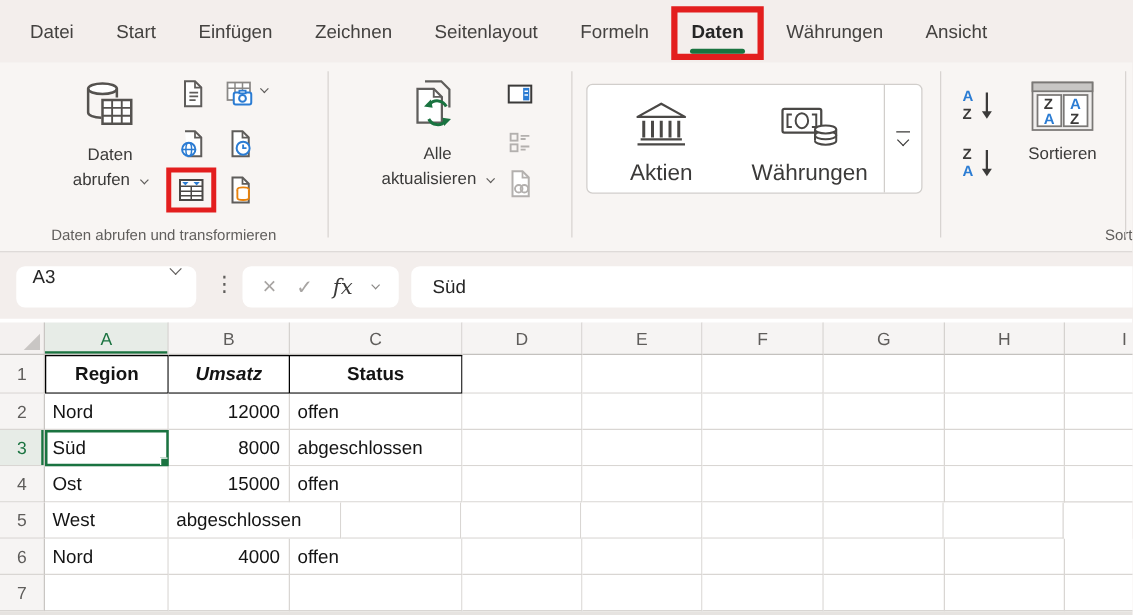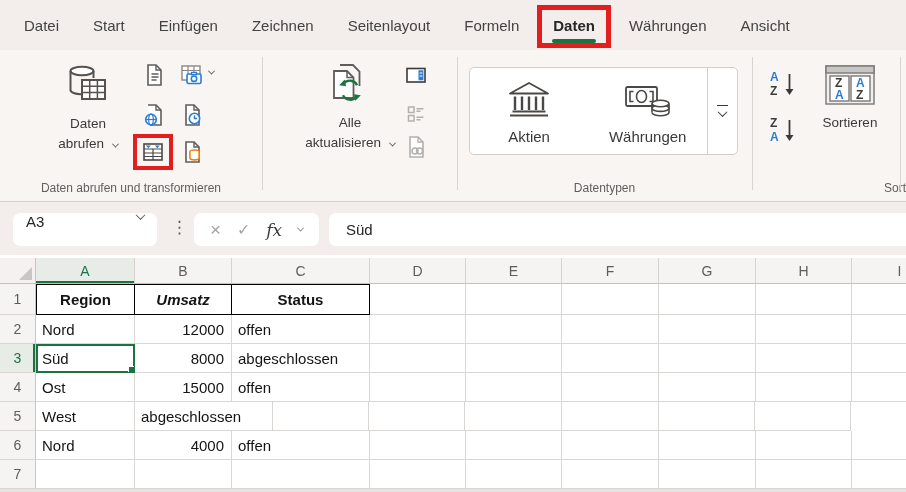--- a/index.html
+++ b/index.html
@@ -29,21 +29,21 @@
   .bigbtn .blabel { margin-top:7px; font-size:13.5px; line-height:20px; color:#3b3a39; text-align:center; white-space:nowrap; }
   .smallicon { position:absolute; width:26px; height:26px; display:flex; align-items:center; justify-content:center; }
   .chev { display:inline-block; width:7px; height:7px; border-right:1.6px solid #605e5c; border-bottom:1.6px solid #605e5c;
           transform:rotate(45deg) translate(-1px,-1px); }
   .chev.sm { width:5px; height:5px; }
   .redframe { position:absolute; border:4px solid #e31e1e; }
 
   .gallery { position:absolute; left:12px; top:17px; width:269px; height:88px; background:#fff;
              border:1px solid #d1cecb; border-radius:5px; display:flex; }
   .dtitem { width:119px; display:flex; flex-direction:column; align-items:center; padding-top:13px; cursor:default; }
-  .dtitem .dtlabel { margin-top:9px; font-size:15px; color:#3b3a39;text-align:right; }
+  .dtitem .dtlabel { margin-top:9px; font-size:18px; color:#3b3a39;text-align:right; }
   .gal-sep { width:1px; background:#d1cecb; }
   .gal-more { width:29px; display:flex; flex-direction:column; align-items:center; justify-content:center; gap:4px; }
   .gal-more .bar { width:11px; height:1.6px; background:#3b3a39; }
 
   
   .formularow { position:absolute; left:0; top:202px; width:906px; height:53px; background:#f3eeec; }
   .namebox { position:absolute; left:13px; top:11px; width:144px; height:33px; background:#fff; border-radius:7px;
              display:flex; font-size:15px; color:#262626; padding-left:13px; }
   .namebox .chev { position:absolute; right:13px; }
   .fdots { position:absolute; left:171px; top:15px; font-size:17px; color:#5f5d5b; letter-spacing:0; }
@@ -244,21 +244,20 @@
           </svg>
         </span>
         <span class="dtlabel">Währungen</span>
       </div>
       <div class="gal-sep"></div>
       <div class="gal-more">
         <span class="bar"></span>
         <span class="chev" style="border-color:#3b3a39;"></span>
       </div>
     </div>
-    <div class="grouplabel">Datentypen</div>
   </div>
   <div class="vdiv" style="left:752px;"></div>
 
   <div class="rgroup" style="left:752px;width:250px;">
     <div class="smallicon" style="left:16px;top:18px;width:28px;height:30px;">
       <svg width="27" height="29" viewBox="0 0 27 29">
         <text x="1" y="12" font-size="12" font-weight="bold" fill="#2b7cd3">A</text>
         <text x="1" y="26" font-size="12" font-weight="bold" fill="#3b3a39">Z</text>
         <path d="M20.5 5 V23" stroke="#3b3a39" stroke-width="1.8"></path>
         <polygon points="16.5,20 20.5,26 24.5,20" fill="#3b3a39"></polygon>

